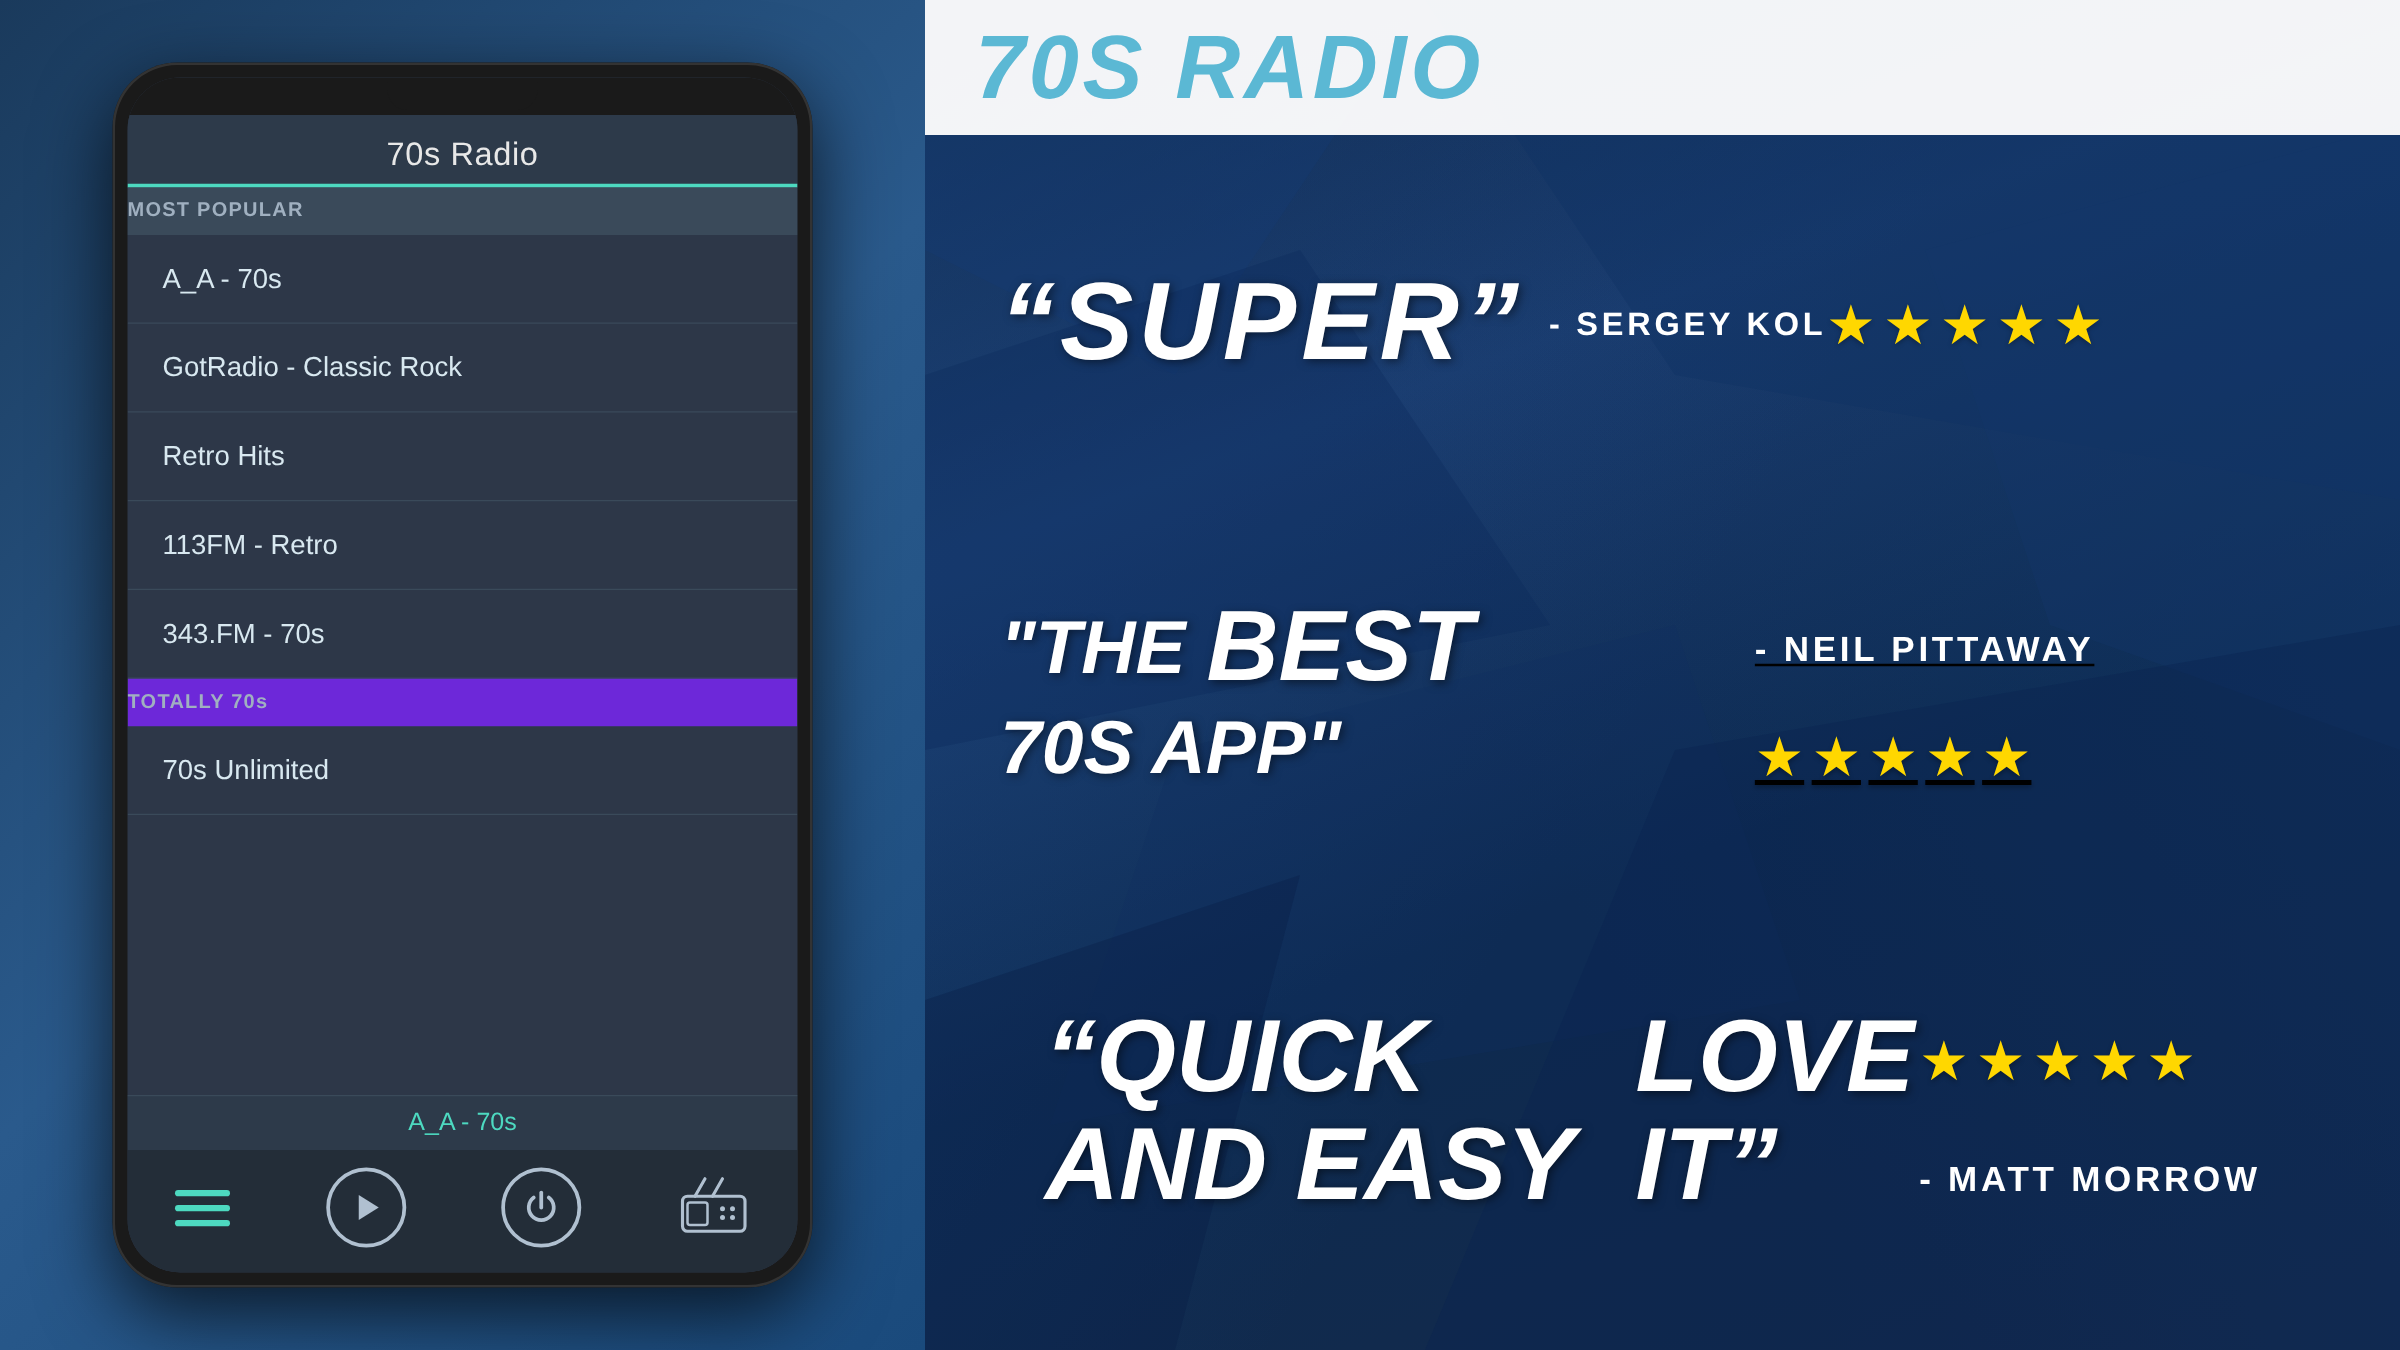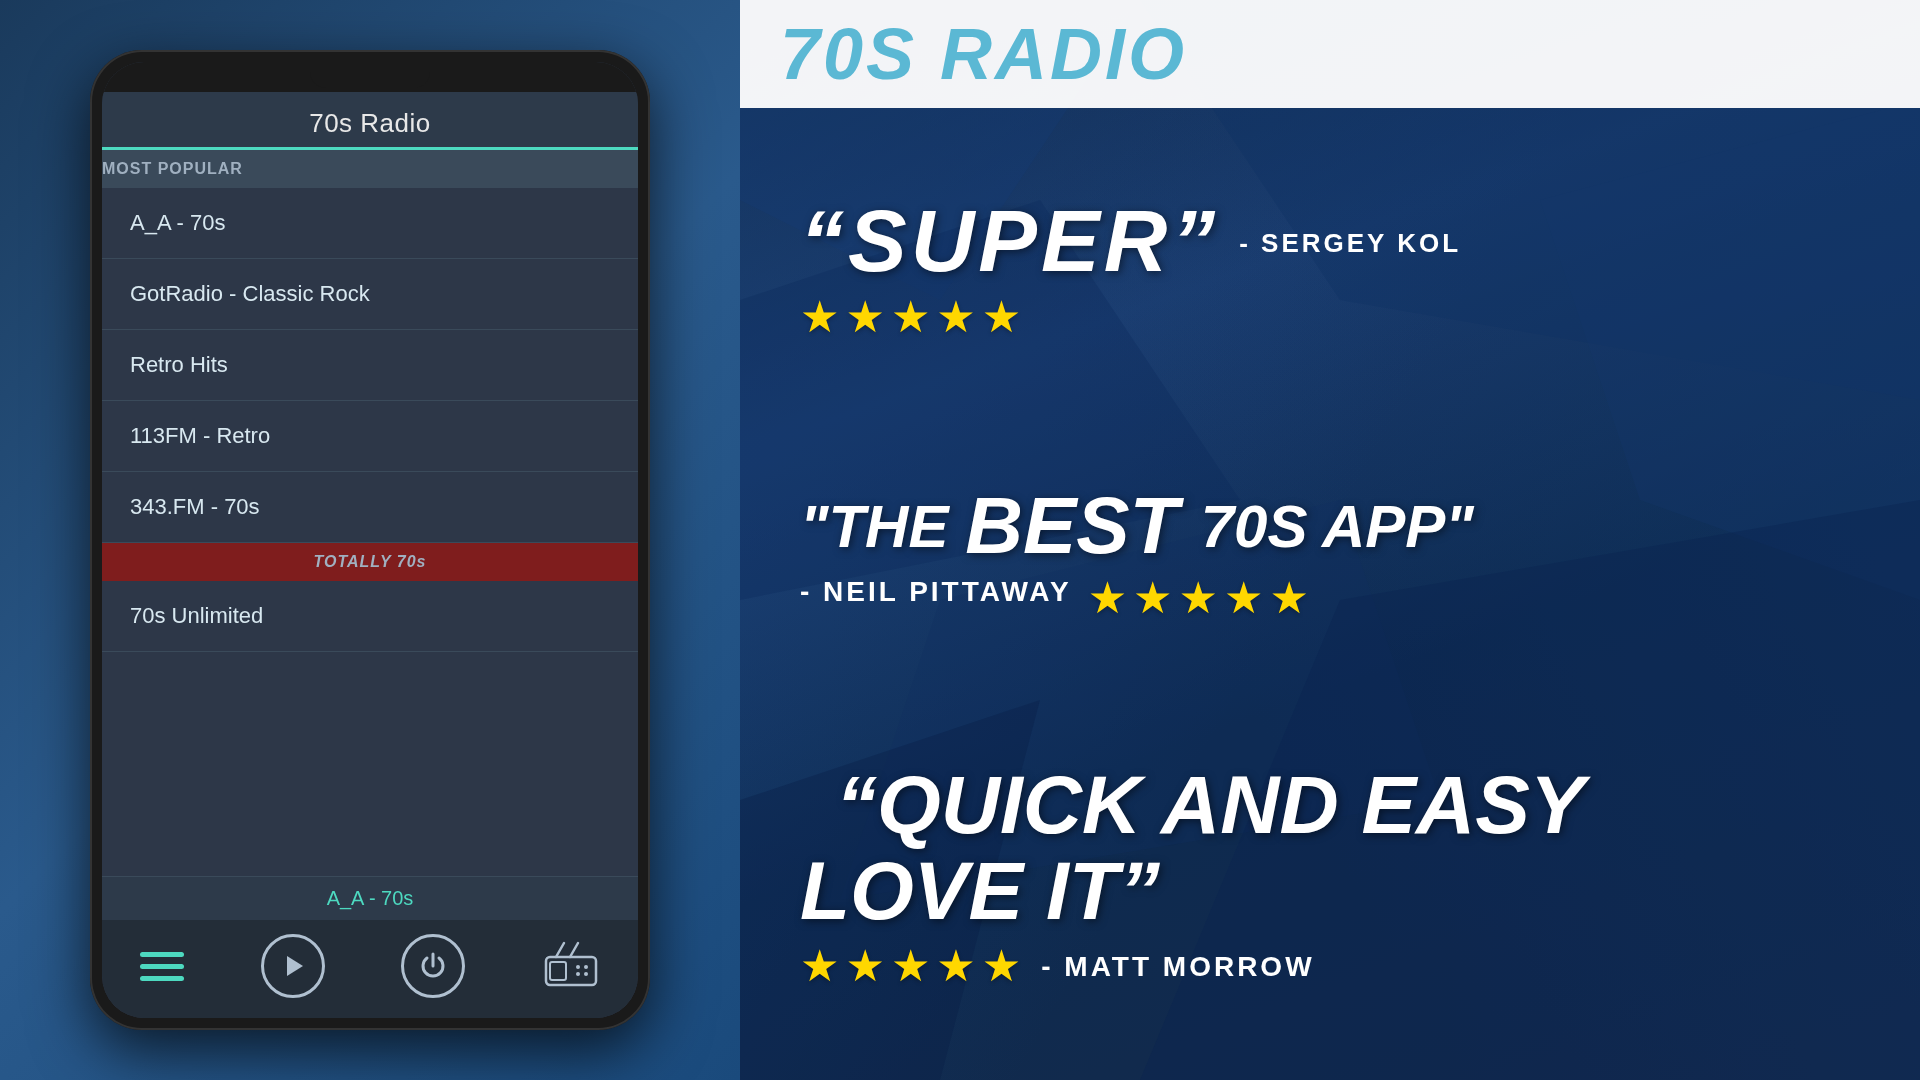--- a/index.html
+++ b/index.html
@@ -105,24 +105,22 @@
     }
 
     .radio-item-name {
       color: #d8e8f0;
       font-size: 22px;
       font-weight: 400;
     }
 
     
     .section-divider {
-      background: #7f1d1d;
+      background: #6d28d9;
       padding: 10px 0;
-      text-align: center;
-      font-style: italic;
     }
 
     
     .now-playing {
       background: #2d3a4a;
       padding: 10px 0;
       text-align: center;
       border-top: 1px solid #3a4a5a;
     }
 
@@ -216,21 +214,21 @@
       position: relative;
       z-index: 2;
       display: flex;
       flex-direction: column;
       justify-content: space-around;
       padding: 20px 60px;
     }
 
     .review-block {
       display: flex;
-      flex-direction: column;
+      flex-direction: row;
     }
 
     .review-quote {
       color: #ffffff;
       font-weight: 900;
       text-transform: uppercase;
       line-height: 1.0;
       text-shadow: 2px 2px 8px rgba(0,0,0,0.5);
     }
 
@@ -401,21 +399,21 @@
         <span class="star half">★</span>
       </div>
     </div>
 
     <div class="review-block">
       <div style="display:flex; align-items:center; gap:0; flex-wrap:wrap;">
         <span style="font-size:60px; font-weight:900; color:#ffffff; text-transform:uppercase; font-style:italic; text-shadow:2px 2px 8px rgba(0,0,0,0.5);">"THE&nbsp;</span>
         <span style="font-size:80px; font-weight:900; color:#ffffff; text-transform:uppercase; font-style:italic; text-shadow:2px 2px 8px rgba(0,0,0,0.5);">BEST&nbsp;</span>
         <span style="font-size:60px; font-weight:900; color:#ffffff; text-transform:uppercase; font-style:italic; text-shadow:2px 2px 8px rgba(0,0,0,0.5);">70S APP"</span>
       </div>
-      <div style="display:flex; align-items:flex-start; gap:16px; flex-wrap:wrap;">
+      <div style="display:flex; align-items:flex-end; gap:16px; flex-wrap:wrap;text-decoration:underline;">
         <span class="review-author">- NEIL PITTAWAY</span>
         <div class="stars-row" style="margin-top:0;">
           <span class="star">★</span>
           <span class="star">★</span>
           <span class="star">★</span>
           <span class="star">★</span>
           <span class="star">★</span>
         </div>
       </div>
     </div>

